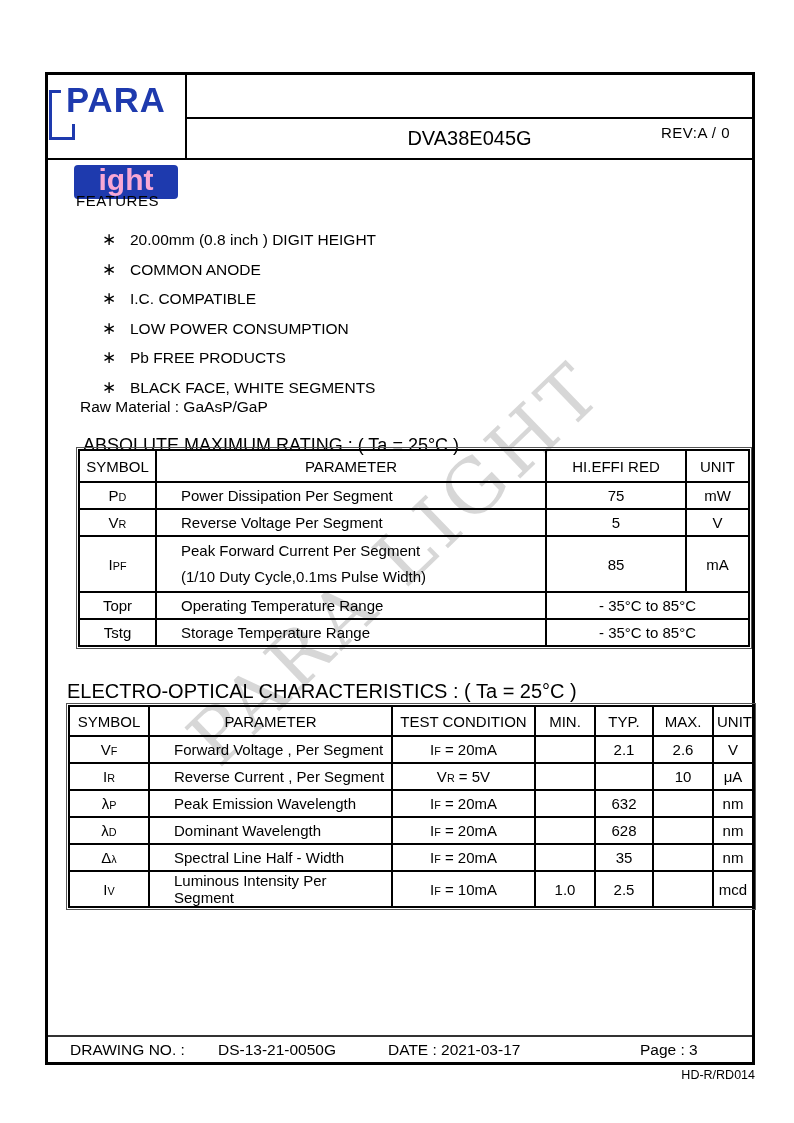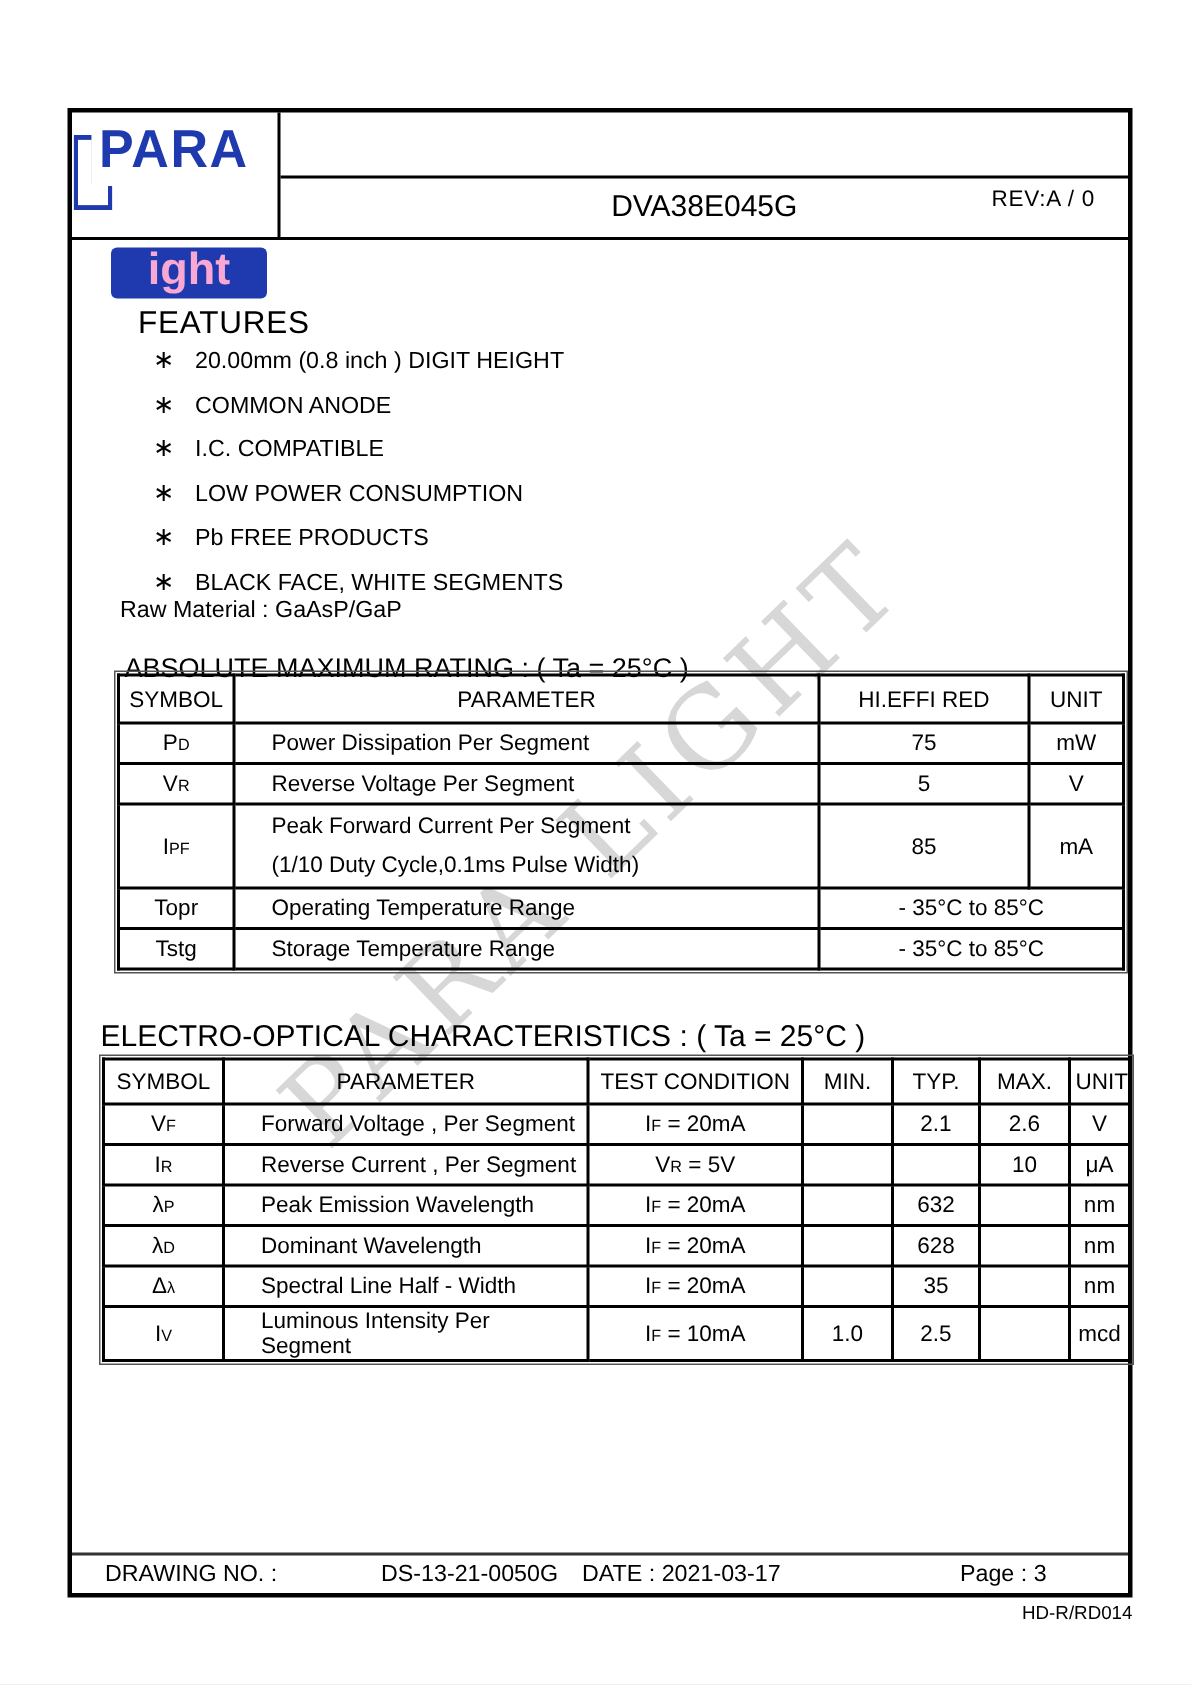--- a/index.html
+++ b/index.html
@@ -54,21 +54,21 @@
   }
   .logo-l-outer {
     position:absolute; left:-7px; top:8px; width:26px; height:50px; background:#1e3aae;
     clip-path:polygon(0 0,46% 0,46% 68%,100% 68%,100% 100%,0 100%);
   }
   .logo-l-inner {
     position:absolute; left:-4px; top:11px; width:20px; height:44px; background:#fff;
     clip-path:polygon(0 0,46% 0,46% 68%,100% 68%,100% 100%,0 100%);
   }
   
-  .features-heading { position:absolute; left:92px; top:192px; font-size:21px; letter-spacing:0.5px;margin-top:12px; }
+  .features-heading { position:absolute; left:76px; top:192px; font-size:15px; letter-spacing:0.5px; }
   .features-list { position:absolute; left:102px; top:229px; list-style:none; }
   .features-list li { display:flex; align-items:baseline; margin-bottom:8.5px; font-size:15.5px; }
   .bullet { width:16px; font-size:17px; margin-right:12px; flex:none; }
   
   .raw-material { position:absolute; left:80px; top:398px; font-size:15.5px; }
   .amr-heading  { position:absolute; left:83px; top:435px; font-size:18px; }
   .eoc-heading  { position:absolute; left:67px; top:680px; font-size:20px; }
   
   table { border-collapse:collapse; table-layout:fixed; background:transparent;
           outline:1px solid #555; outline-offset:1px; }
@@ -84,21 +84,21 @@
   .tbl-amr tr.dbl td.param div { line-height:26px; }
   .tbl-eoc th { height:30px; }
   .tbl-eoc td { height:27px; }
   
   .footer-band {
     position:absolute; left:48px; top:1035px; width:704px; height:27px;
     border-top:2px solid #333; font-size:15.5px;
   }
   .footer-band span { position:absolute; top:0; line-height:26px; }
   .f-label  { left:22px; }
-  .f-number { left:170px;margin-left:36px; }
+  .f-number { left:170px; }
   .f-date   { left:340px; }
   .f-page   { left:592px; }
   .doc-code { position:absolute; right:39px; top:1068px; font-size:12.5px; }
 </style>
 </head>
 <body>
 
 <div class="page">
 
   <div class="watermark">PARA LIGHT</div>

